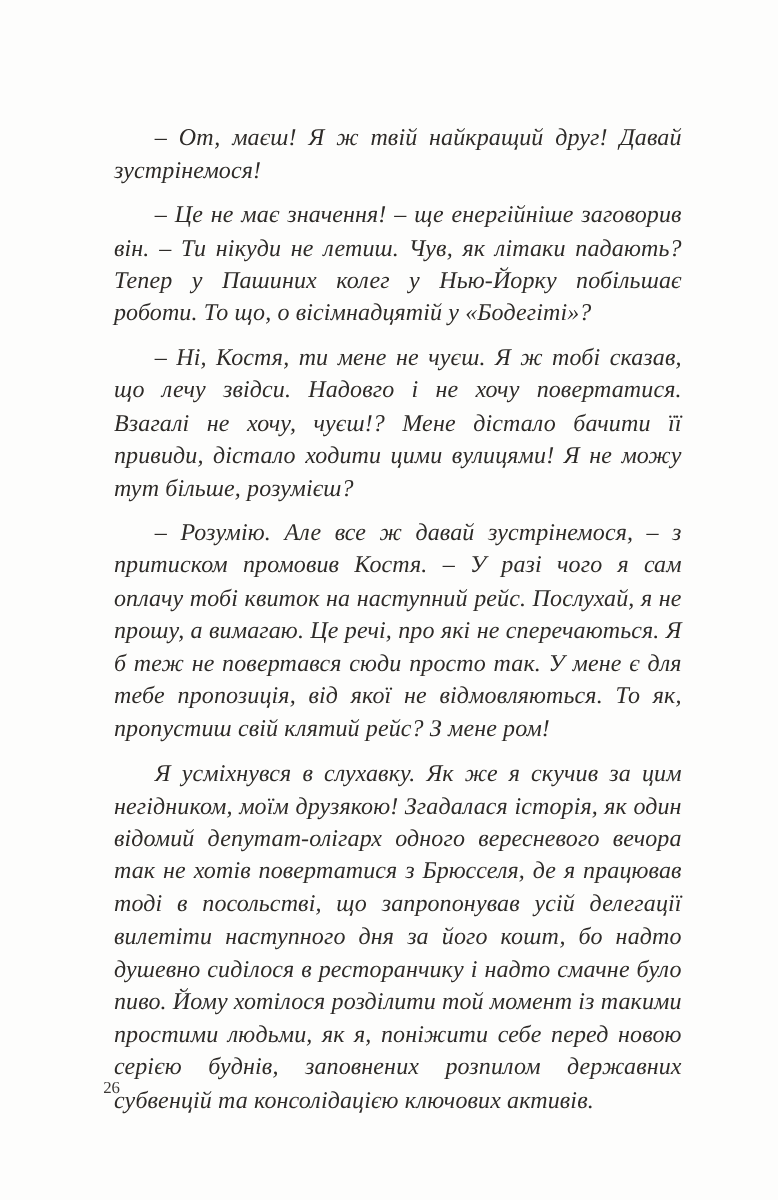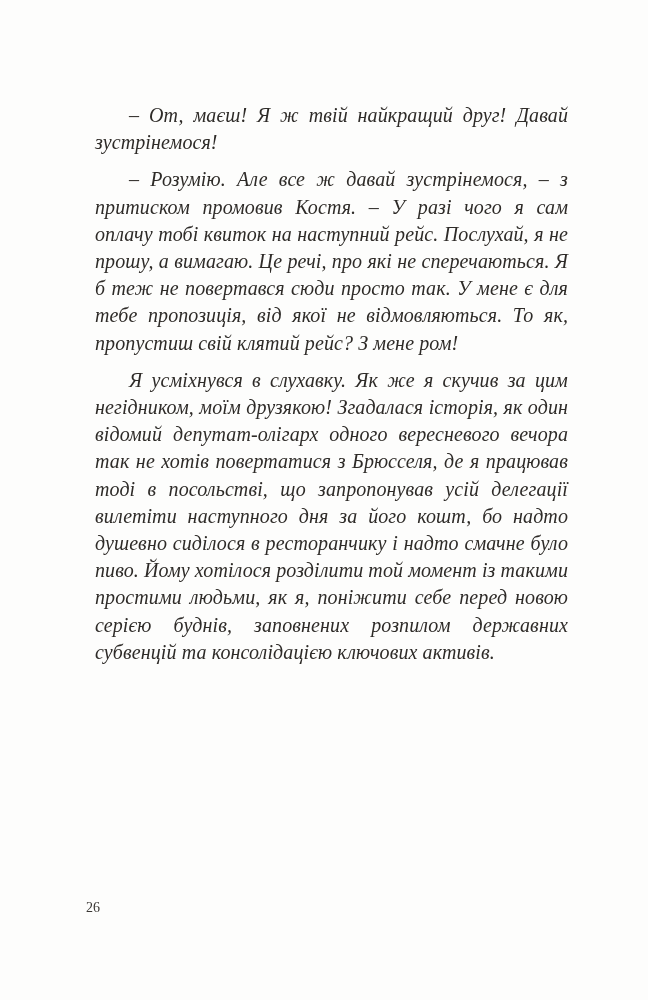--- a/index.html
+++ b/index.html
@@ -43,17 +43,19 @@
     line-height: 20px;
     color: #3a3734;
   }
 </style>
 </head>
 <body>
 
 <main class="page">
   <section class="text-block">
     <p>– От, маєш! Я ж твій найкращий друг! Давай зустрі­немося!</p>
+    <p>– Це не має значення! – ще енергійніше заговорив він. – Ти нікуди не летиш. Чув, як літаки падають? Тепер у Пашиних колег у Нью-Йорку побільшає роботи. То що, о вісімнадцятій у «Бодегіті»?</p>
+    <p>– Ні, Костя, ти мене не чуєш. Я ж тобі сказав, що лечу звідси. Надовго і не хочу повертатися. Взагалі не хочу, чуєш!? Мене дістало бачити її привиди, дістало ходити цими вулицями! Я не можу тут більше, розумієш?</p>
     <p>– Розумію. Але все ж давай зустрінемося, – з притис­ком промовив Костя. – У разі чого я сам оплачу тобі кви­ток на наступний рейс. Послухай, я не прошу, а вимагаю. Це речі, про які не сперечаються. Я б теж не повертався сюди просто так. У мене є для тебе пропозиція, від якої не відмовляються. То як, пропустиш свій клятий рейс? З мене ром!</p>
     <p>Я усміхнувся в слухавку. Як же я скучив за цим негід­ником, моїм друзякою! Згадалася історія, як один відомий депутат-олігарх одного вересневого вечора так не хотів повертатися з Брюсселя, де я працював тоді в посольстві, що запропонував усій делегації вилетіти наступного дня за його кошт, бо надто душевно сиділося в ресторанчику і надто смачне було пиво. Йому хотілося розділити той мо­мент із такими простими людьми, як я, поніжити себе пе­ред новою серією буднів, заповнених розпилом державних субвенцій та консолідацією ключових активів.</p>
   </section>
   <div class="page-number">26</div>
 </main>
 
 </body></html>

